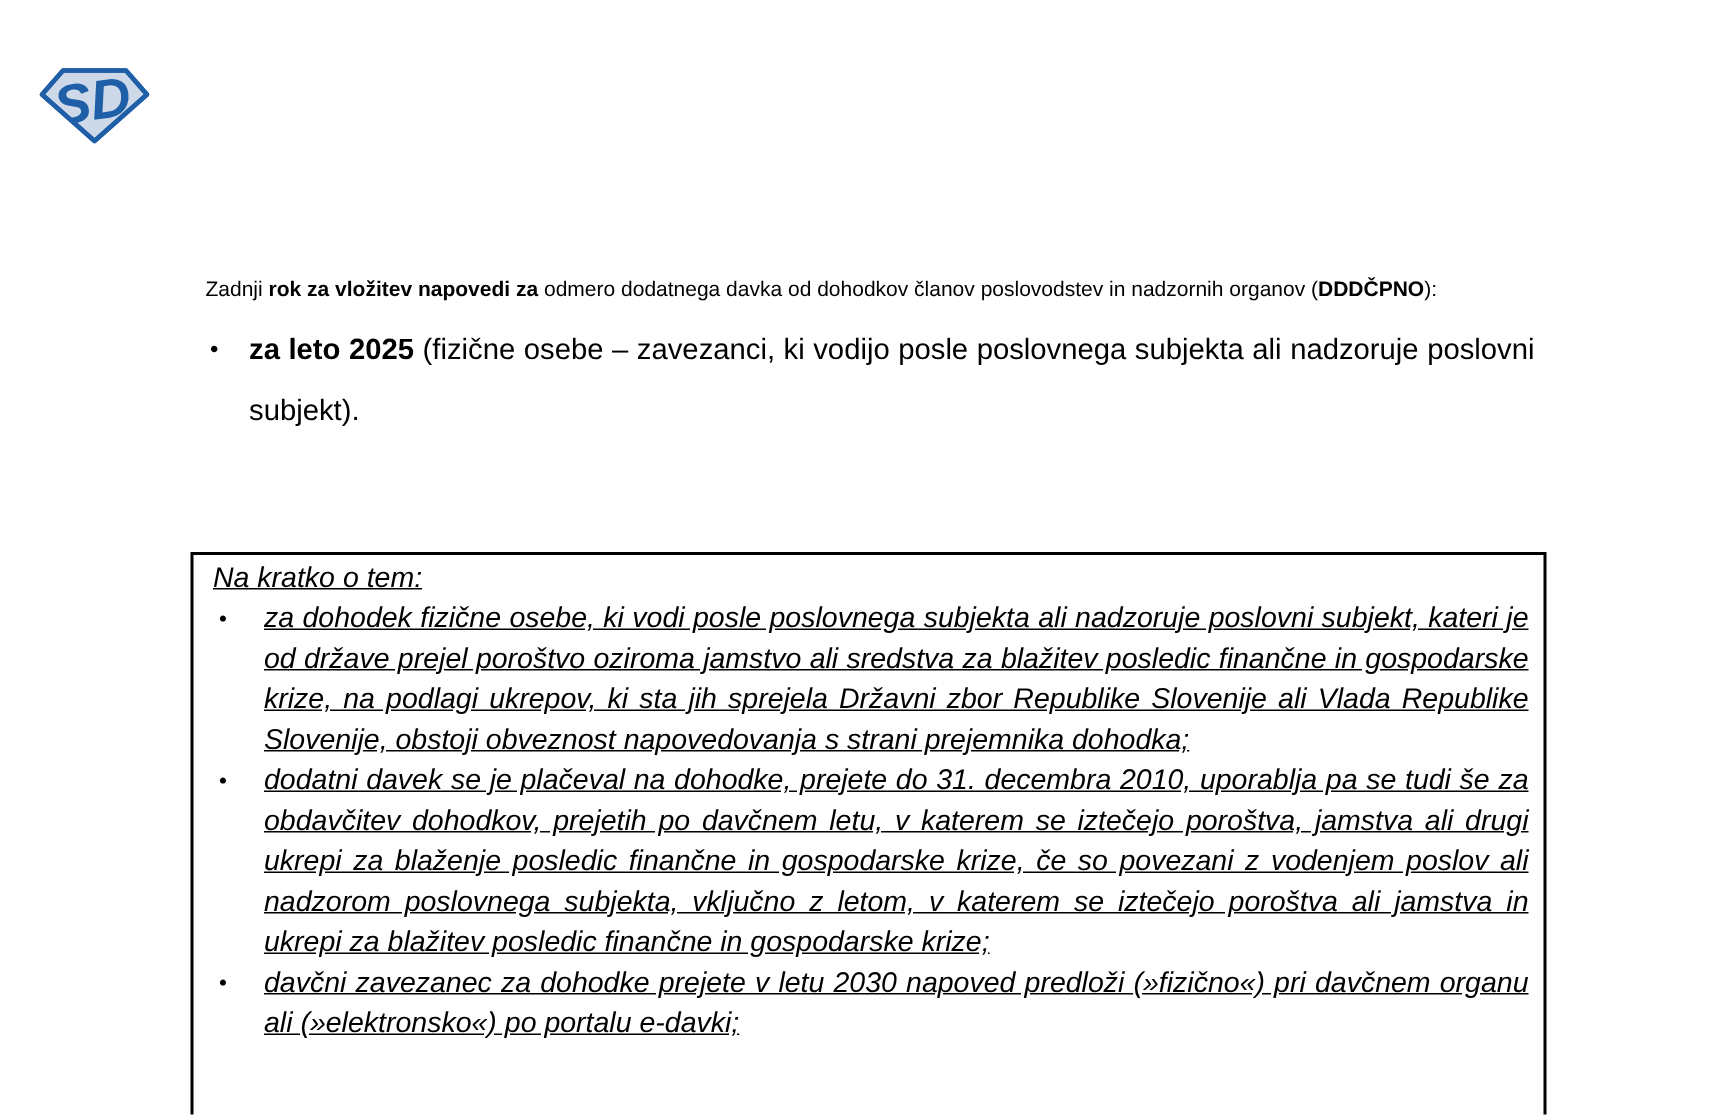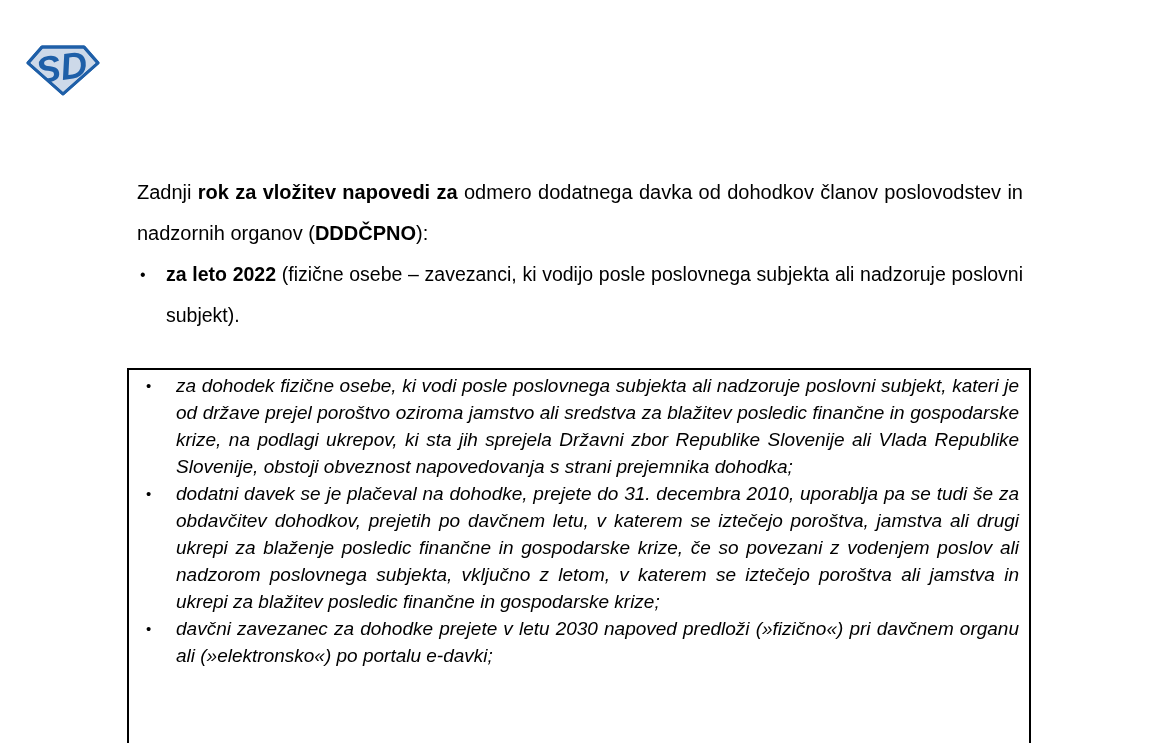--- a/index.html
+++ b/index.html
@@ -28,21 +28,21 @@
     height: 54px;
   }
   .content {
     position: absolute;
     left: 137px;
     top: 172px;
     width: 886px;
   }
   .para {
     margin: 0;
-    font-size: 20px;
+    font-size: 14px;
     line-height: 41px;
     text-align: justify;
   }
   .b { font-weight: bold; }
   .bullet-row {
     display: flex;
     font-size: 19.5px;
     line-height: 41px;
   }
   .bullet-row .marker {
@@ -78,20 +78,21 @@
   }
   .box-bullet .marker {
     flex: 0 0 30px;
     padding-left: 4px;
     font-size: 15px;
     font-style: normal;
   }
   .box-bullet .box-bullet-text {
     flex: 1;
     text-align: justify;
+    text-decoration: underline;
   }
 </style>
 </head>
 <body>
 
 <div class="page">
 
   <svg class="logo" viewBox="0 0 76 54">
     <defs>
       <clipPath id="diamond-clip">
@@ -104,27 +105,28 @@
     </g>
     <path d="M3,20 L17,4 L59,4 L73,20 L38,51 Z" fill="none" stroke="#1e5fa8" stroke-width="3" stroke-linejoin="round"></path>
   </svg>
 
   <div class="content">
 
     <p class="para"><span>Zadnji </span><span class="b">rok za vložitev napovedi za </span><span>odmero dodatnega davka od dohodkov članov poslovodstev in nadzornih organov (</span><span class="b">DDDČPNO</span><span>):</span></p>
 
     <div class="bullet-row">
       <span class="marker">•</span>
-      <span class="bullet-text"><span class="b">za leto 2022 </span><span>(fizične osebe – zavezanci, ki vodijo posle poslovnega subjekta ali nadzoruje poslovni subjekt).</span></span>
+      <span class="bullet-text"><span class="b">za leto 2025 </span><span>(fizične osebe – zavezanci, ki vodijo posle poslovnega subjekta ali nadzoruje poslovni subjekt).</span></span>
     </div>
 
   </div>
 
   <div class="box">
 
+    <div class="box-heading"><span class="u">Na kratko o tem:</span></div>
 
     <div class="box-bullet">
       <span class="marker">•</span>
       <span class="box-bullet-text">za dohodek fizične osebe, ki vodi posle poslovnega subjekta ali nadzoruje poslovni subjekt, kateri je od države prejel poroštvo oziroma jamstvo ali sredstva za blažitev posledic finančne in gospodarske krize, na podlagi ukrepov, ki sta jih sprejela Državni zbor Republike Slovenije ali Vlada Republike Slovenije, obstoji obveznost napovedovanja s strani prejemnika dohodka;</span>
     </div>
 
     <div class="box-bullet">
       <span class="marker">•</span>
       <span class="box-bullet-text">dodatni davek se je plačeval na dohodke, prejete do 31. decembra 2010, uporablja pa se tudi še za obdavčitev dohodkov, prejetih po davčnem letu, v katerem se iztečejo poroštva, jamstva ali drugi ukrepi za blaženje posledic finančne in gospodarske krize, če so povezani z vodenjem poslov ali nadzorom poslovnega subjekta, vključno z letom, v katerem se iztečejo poroštva ali jamstva in ukrepi za blažitev posledic finančne in gospodarske krize;</span>
     </div>

